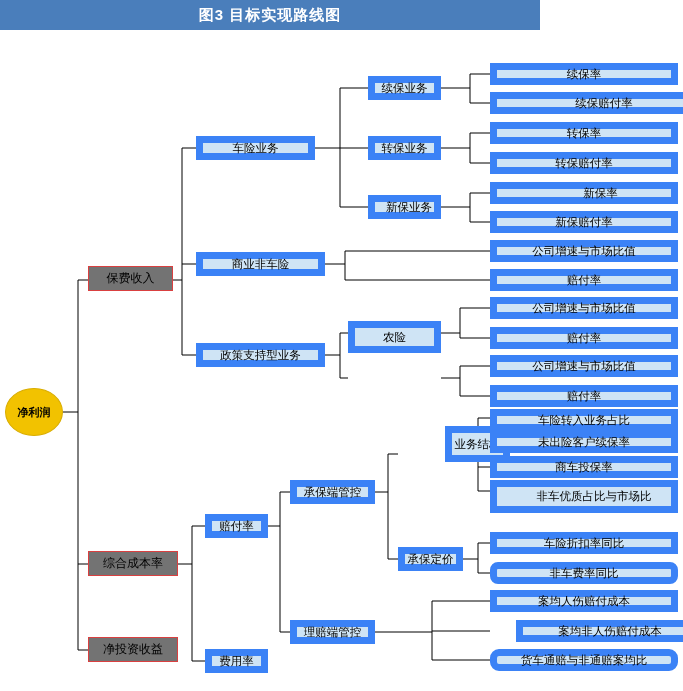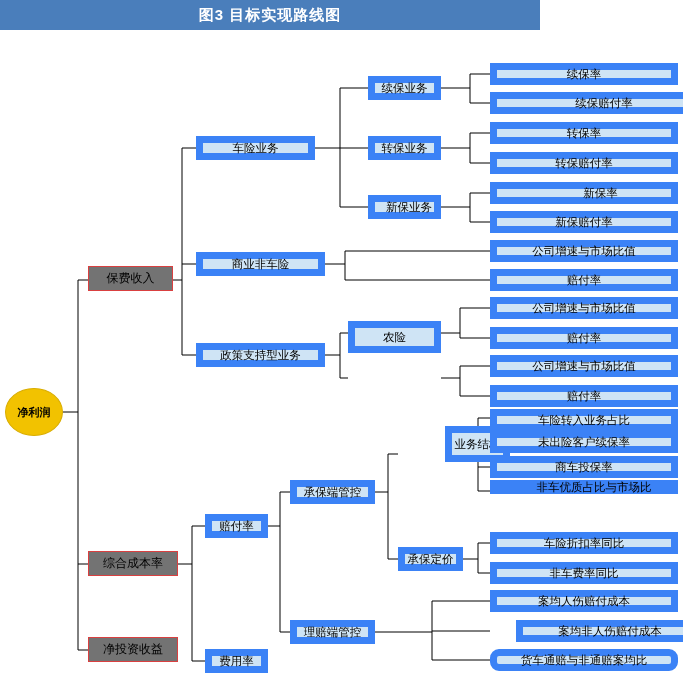--- a/index.html
+++ b/index.html
@@ -251,28 +251,28 @@
 
   <div class="node blue leaf" style="left:490px; top:379px; width:188px; height:22px;">
     <span>车险转入业务占比</span>
   </div>
   <div class="node blue leaf" style="left:490px; top:401px; width:188px; height:22px;">
     <span>未出险客户续保率</span>
   </div>
   <div class="node blue leaf" style="left:490px; top:426px; width:188px; height:22px;">
     <span>商车投保率</span>
   </div>
-  <div class="node blue leaf" style="left:490px; top:450px; width:188px; height:14px;padding-left:20px;">
+  <div class="node blue leaf" style="left:490px; top:450px; width:188px; height:33px;padding-left:20px;">
     <span>非车优质占比与市场比</span>
   </div>
 
   <div class="node blue leaf" style="left:490px; top:502px; width:188px; height:22px;">
     <span>车险折扣率同比</span>
   </div>
-  <div class="node blue leaf" style="left:490px; top:532px; width:188px; height:22px;">
+  <div class="node blue leaf" style="left:490px; top:532px; width:188px; height:22px;border-radius:8px;">
     <span>非车费率同比</span>
   </div>
 
   <div class="node blue leaf" style="left:490px; top:560px; width:188px; height:22px;">
     <span>案均人伤赔付成本</span>
   </div>
   <div class="node blue leaf" style="left:516px; top:590px; width:188px; height:22px;">
     <span>案均非人伤赔付成本</span>
   </div>
   <div class="node blue leaf" style="left:490px; top:619px; width:188px; height:22px;border-radius:9px;">

